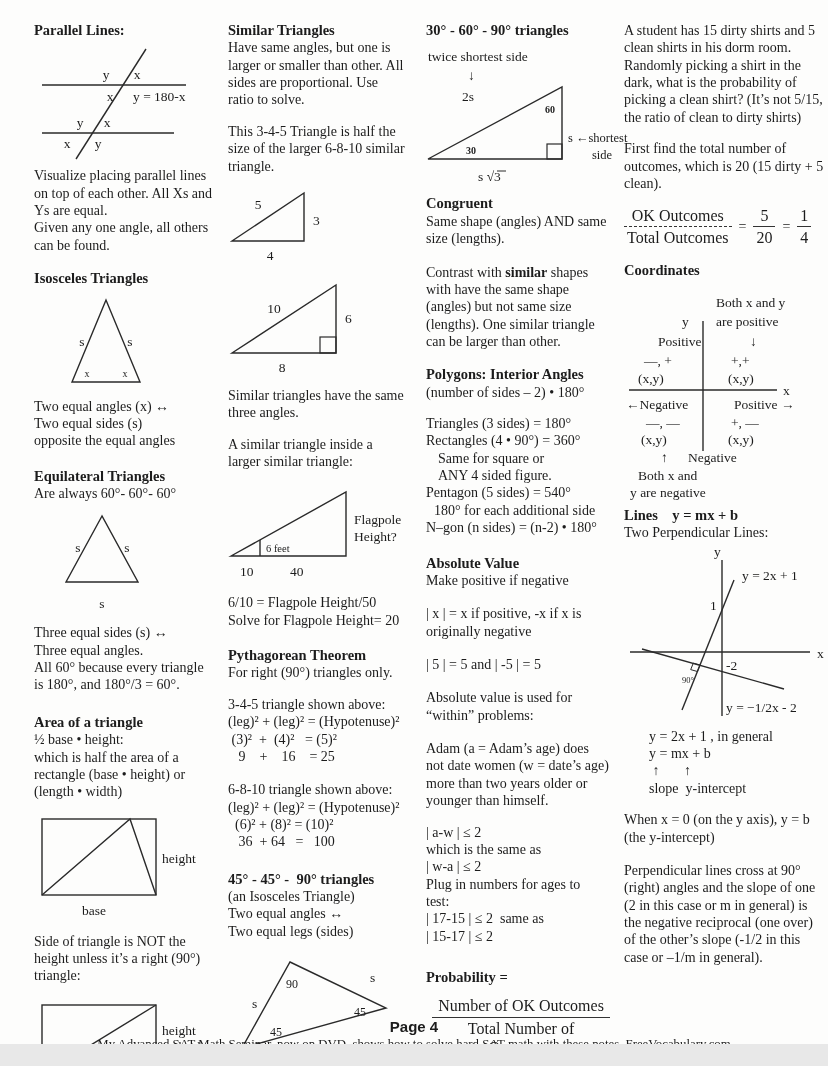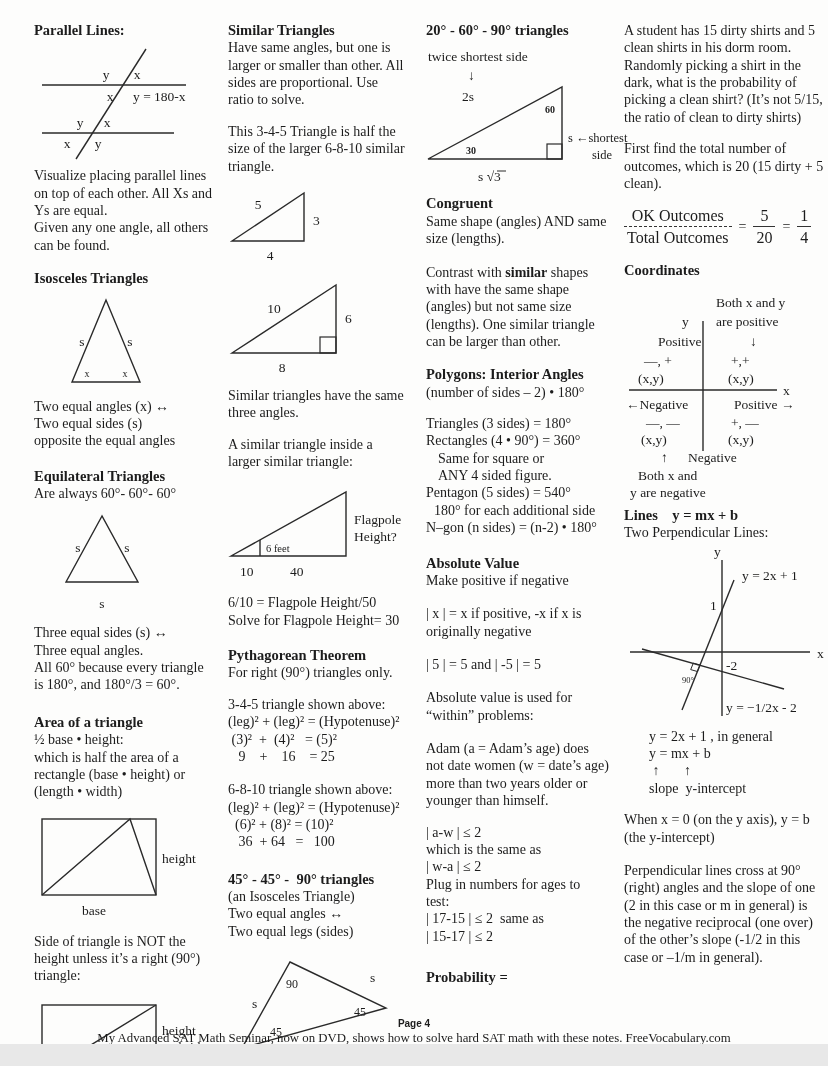--- a/index.html
+++ b/index.html
@@ -28,21 +28,21 @@
   svg .tiny { font-size:8.5px; }
   svg line, svg polyline, svg polygon, svg path, svg rect {
     stroke:#2a2a2a; stroke-width:1.4; fill:none;
   }
   .frac { display:inline-block; text-align:center; vertical-align:middle; font-size:16px; line-height:1.2; }
   .frac .num { padding:0 3px 1px 3px; border-bottom:1px solid #333; display:block; }
   .frac .den { padding:1px 3px 0 3px; display:block; }
   .frac.dashed .num { border-bottom-style:dashed; }
   .fracrow { display:flex; align-items:center; gap:7px; }
   .footer { position:absolute; left:0; right:0; top:1018px; text-align:center; }
-  .footer .pg { font-family:"Liberation Sans", sans-serif; font-weight:bold; font-size:10px; }
+  .footer .pg { font-family:"Liberation Sans", sans-serif; font-weight:bold; font-size:15px; }
   .footer .ln { font-size:12.8px; margin-top:2px; }
   b { font-weight:bold; }
 </style>
 </head>
 <body>
 
 <div class="page">
   <div class="cols">
 
     <div class="col col1">
@@ -143,21 +143,21 @@
         <polygon points="3,72 118,8 118,72"></polygon>
         <line x1="32" y1="72" x2="32" y2="56"></line>
         <text x="38" y="68" style="font-size:10.5px">6 feet</text>
         <text x="12" y="92">10</text>
         <text x="62" y="92">40</text>
         <text x="126" y="40">Flagpole</text>
         <text x="126" y="57">Height?</text>
       </svg>
 
       <p class="mt12">6/10 = Flagpole Height/50</p>
-      <p>Solve for Flagpole Height= 30</p>
+      <p>Solve for Flagpole Height= 20</p>
 
       <h3 class="mt18">Pythagorean Theorem</h3>
       <p>For right (90°) triangles only.</p>
       <p class="mt14">3-4-5 triangle shown above:</p>
       <p class="pre">(leg)² + (leg)² = (Hypotenuse)²</p>
       <p class="pre"> (3)²  +  (4)²   = (5)²</p>
       <p class="pre">   9    +    16    = 25</p>
       <p class="mt16">6-8-10 triangle shown above:</p>
       <p class="pre">(leg)² + (leg)² = (Hypotenuse)²</p>
       <p class="pre">  (6)² + (8)² = (10)²</p>
@@ -174,21 +174,21 @@
         <text x="126" y="64" style="font-size:12px">45</text>
         <text x="42" y="84" style="font-size:12px">45</text>
         <text x="142" y="30">s</text>
         <text x="24" y="56">s</text>
         <text x="82" y="111">s √2</text>
         <line x1="101" y1="100" x2="110" y2="100" style="stroke-width:1"></line>
       </svg>
     </div>
 
     <div class="col col3">
-      <h3>20° - 60° - 90° triangles</h3>
+      <h3>30° - 60° - 90° triangles</h3>
 
       <svg class="mt8" width="208" height="140">
         <text x="2" y="14">twice shortest side</text>
         <text x="42" y="33">↓</text>
         <text x="36" y="54">2s</text>
         <polygon points="2,112 136,40 136,112"></polygon>
         <rect x="121" y="97" width="15" height="15" style="stroke-width:1.2"></rect>
         <text class="sm" x="124" y="66" text-anchor="middle" style="font-weight:bold">60</text>
         <text class="sm" x="40" y="107" style="font-weight:bold">30</text>
         <text x="142" y="95" style="font-size:12.5px">s ←shortest</text>
@@ -222,20 +222,24 @@
       <p class="mt16">Adam (a = Adam’s age) does not date women (w = date’s age) more than two years older or younger than himself.</p>
       <p class="mt14">| a-w | ≤ 2</p>
       <p>which is the same as</p>
       <p>| w-a | ≤ 2</p>
       <p>Plug in numbers for ages to</p>
       <p>test:</p>
       <p class="pre">| 17-15 | ≤ 2  same as</p>
       <p>| 15-17 | ≤ 2</p>
 
       <h3 class="mt24">Probability =</h3>
+      <div class="frac mt10" style="margin-left:6px">
+        <span class="num">Number of OK Outcomes</span>
+        <span class="den">Total Number of Outcomes</span>
+      </div>
     </div>
 
     <div class="col col4">
       <p>A student has 15 dirty shirts and 5 clean shirts in his dorm room.  Randomly picking a shirt in the dark, what is the probability of picking a clean shirt? (It’s not 5/15, the ratio of clean to dirty shirts)</p>
       <p class="mt14">First find the total number of outcomes, which is 20 (15 dirty + 5 clean).</p>
 
       <div class="fracrow mt14">
         <span class="frac dashed">
           <span class="num">OK Outcomes</span>
           <span class="den">Total Outcomes</span>

